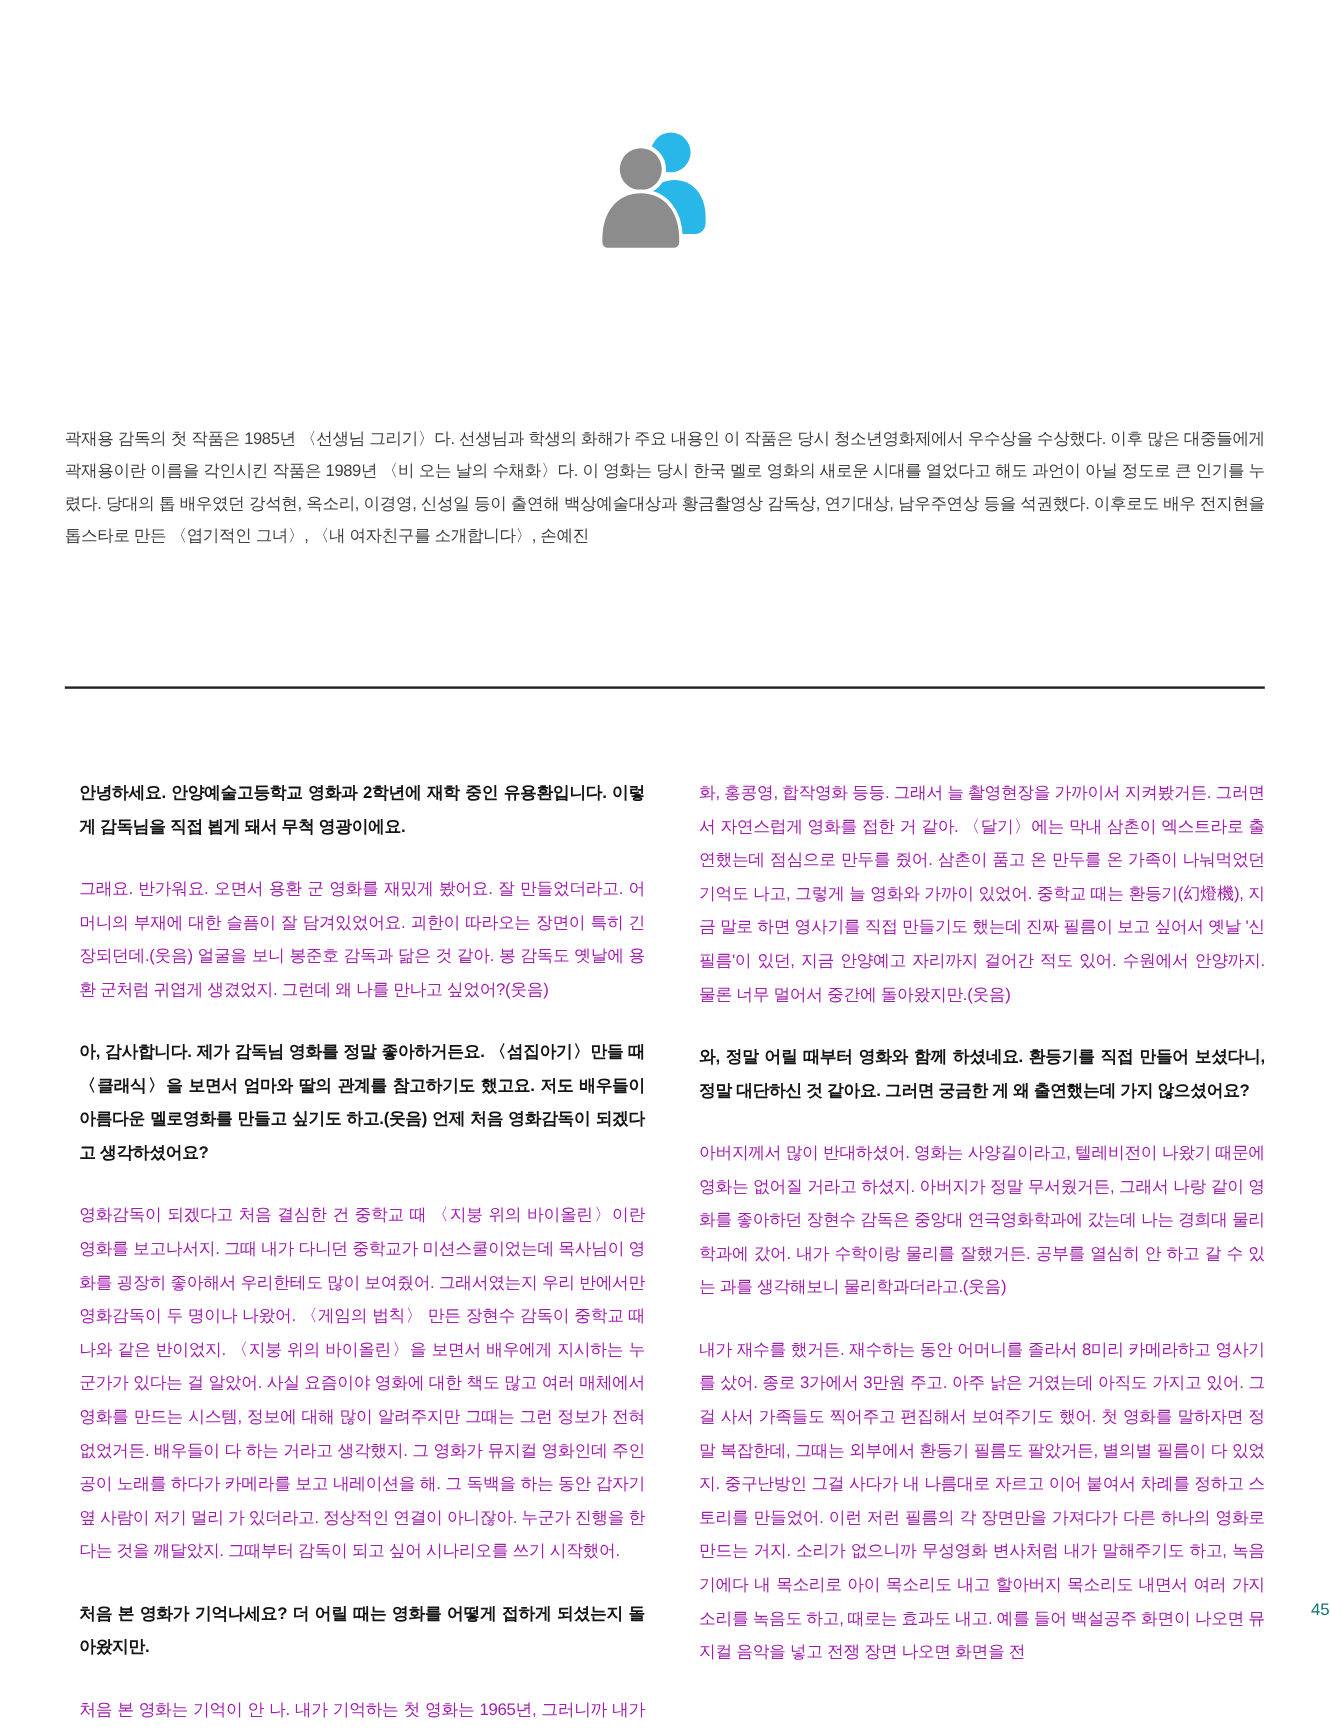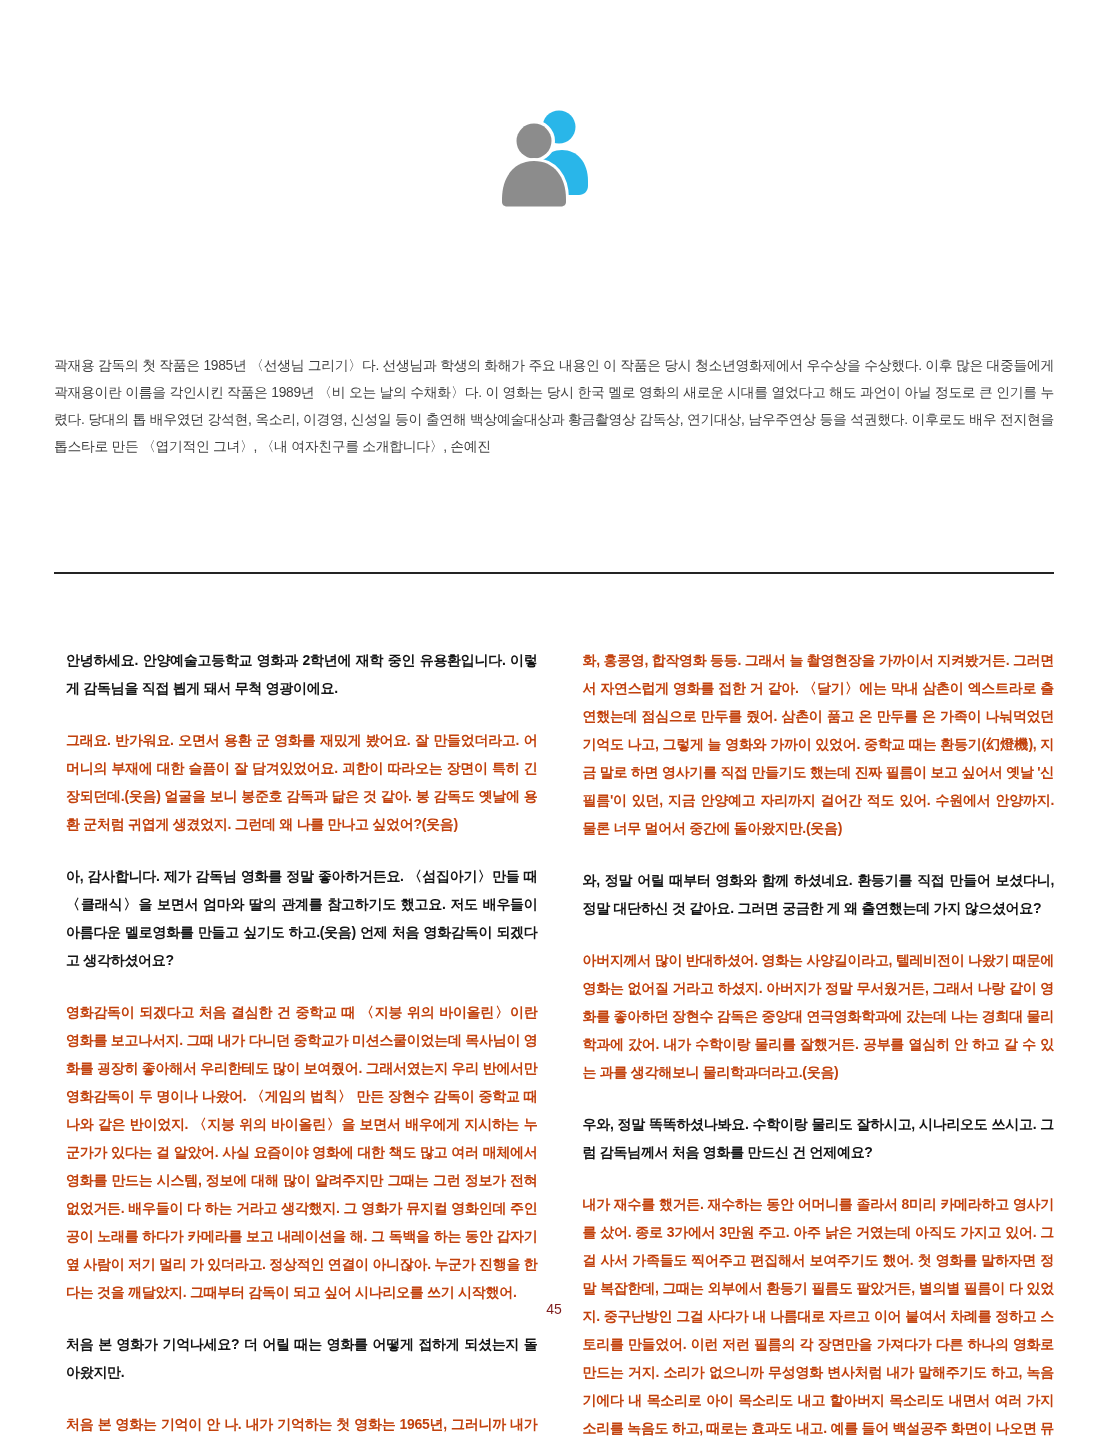--- a/index.html
+++ b/index.html
@@ -38,25 +38,25 @@
   .interview .col{flex:1;}
   .interview p{
     margin:0 0 24px 12px;
     font-size:14px;line-height:28px;
     text-align:justify;
     word-break:break-all;
     letter-spacing:-0.3px;
   }
   .interview p:last-child{margin-bottom:0;}
   .interview p.q{font-weight:bold;color:#141414;}
-  .interview p.a{font-weight:bold;color:#c2410c;}
+  .interview p.a{font-weight:normal;color:#a21caf;}
   .page-number{
-    position:absolute;top:1301px;left:0;width:100%;
-    text-align:center;
-    font-size:14px;color:#7f1d1d;
+    position:absolute;top:1333px;left:0;width:100%;
+    text-align:right;
+    font-size:14px;color:#0f766e;
   }
 </style>
 </head>
 <body>
 
 <div class="page">
 
   <div class="header-icon">
     <svg width="96" height="100" viewBox="0 0 96 100" xmlns="http://www.w3.org/2000/svg">
 
@@ -86,20 +86,19 @@
         <p class="a">그래요. 반가워요. 오면서 용환 군 영화를 재밌게 봤어요. 잘 만들었더라고. 어머니의 부재에 대한 슬픔이 잘 담겨있었어요. 괴한이 따라오는 장면이 특히 긴장되던데.(웃음) 얼굴을 보니 봉준호 감독과 닮은 것 같아. 봉 감독도 옛날에 용환 군처럼 귀엽게 생겼었지. 그런데 왜 나를 만나고 싶었어?(웃음)</p>
         <p class="q">아, 감사합니다. 제가 감독님 영화를 정말 좋아하거든요. 〈섬집아기〉만들 때 〈클래식〉을 보면서 엄마와 딸의 관계를 참고하기도 했고요. 저도 배우들이 아름다운 멜로영화를 만들고 싶기도 하고.(웃음) 언제 처음 영화감독이 되겠다고 생각하셨어요?</p>
         <p class="a">영화감독이 되겠다고 처음 결심한 건 중학교 때 〈지붕 위의 바이올린〉이란 영화를 보고나서지. 그때 내가 다니던 중학교가 미션스쿨이었는데 목사님이 영화를 굉장히 좋아해서 우리한테도 많이 보여줬어. 그래서였는지 우리 반에서만 영화감독이 두 명이나 나왔어. 〈게임의 법칙〉 만든 장현수 감독이 중학교 때 나와 같은 반이었지. 〈지붕 위의 바이올린〉을 보면서 배우에게 지시하는 누군가가 있다는 걸 알았어. 사실 요즘이야 영화에 대한 책도 많고 여러 매체에서 영화를 만드는 시스템, 정보에 대해 많이 알려주지만 그때는 그런 정보가 전혀 없었거든. 배우들이 다 하는 거라고 생각했지. 그 영화가 뮤지컬 영화인데 주인공이 노래를 하다가 카메라를 보고 내레이션을 해. 그 독백을 하는 동안 갑자기 옆 사람이 저기 멀리 가 있더라고. 정상적인 연결이 아니잖아. 누군가 진행을 한다는 것을 깨달았지. 그때부터 감독이 되고 싶어 시나리오를 쓰기 시작했어.</p>
         <p class="q">처음 본 영화가 기억나세요? 더 어릴 때는 영화를 어떻게 접하게 되셨는지 돌아왔지만.</p>
         <p class="a">처음 본 영화는 기억이 안 나. 내가 기억하는 첫 영화는 1965년, 그러니까 내가 다섯 살 때 〈달기〉라는 작품이야. 본 건 아니고, 촬영 현장이 기억이 나지. 그때 내가 수원 화서문 바로 앞에 살았거든. 수원성 일대로 영화 촬영을 정말 많이 왔어. 중국영화, 한국영</p>
       </div>
     <div class="col">
         <p class="a">화, 홍콩영, 합작영화 등등. 그래서 늘 촬영현장을 가까이서 지켜봤거든. 그러면서 자연스럽게 영화를 접한 거 같아. 〈달기〉에는 막내 삼촌이 엑스트라로 출연했는데 점심으로 만두를 줬어. 삼촌이 품고 온 만두를 온 가족이 나눠먹었던 기억도 나고, 그렇게 늘 영화와 가까이 있었어. 중학교 때는 환등기(幻燈機), 지금 말로 하면 영사기를 직접 만들기도 했는데 진짜 필름이 보고 싶어서 옛날 '신필름'이 있던, 지금 안양예고 자리까지 걸어간 적도 있어. 수원에서 안양까지. 물론 너무 멀어서 중간에 돌아왔지만.(웃음)</p>
         <p class="q">와, 정말 어릴 때부터 영화와 함께 하셨네요. 환등기를 직접 만들어 보셨다니, 정말 대단하신 것 같아요. 그러면 궁금한 게 왜 출연했는데 가지 않으셨어요?</p>
         <p class="a">아버지께서 많이 반대하셨어. 영화는 사양길이라고, 텔레비전이 나왔기 때문에 영화는 없어질 거라고 하셨지. 아버지가 정말 무서웠거든, 그래서 나랑 같이 영화를 좋아하던 장현수 감독은 중앙대 연극영화학과에 갔는데 나는 경희대 물리학과에 갔어. 내가 수학이랑 물리를 잘했거든. 공부를 열심히 안 하고 갈 수 있는 과를 생각해보니 물리학과더라고.(웃음)</p>
-        <p class="q">우와, 정말 똑똑하셨나봐요. 수학이랑 물리도 잘하시고, 시나리오도 쓰시고. 그럼 감독님께서 처음 영화를 만드신 건 언제예요?</p>
         <p class="a">내가 재수를 했거든. 재수하는 동안 어머니를 졸라서 8미리 카메라하고 영사기를 샀어. 종로 3가에서 3만원 주고. 아주 낡은 거였는데 아직도 가지고 있어. 그걸 사서 가족들도 찍어주고 편집해서 보여주기도 했어. 첫 영화를 말하자면 정말 복잡한데, 그때는 외부에서 환등기 필름도 팔았거든, 별의별 필름이 다 있었지. 중구난방인 그걸 사다가 내 나름대로 자르고 이어 붙여서 차례를 정하고 스토리를 만들었어. 이런 저런 필름의 각 장면만을 가져다가 다른 하나의 영화로 만드는 거지. 소리가 없으니까 무성영화 변사처럼 내가 말해주기도 하고, 녹음기에다 내 목소리로 아이 목소리도 내고 할아버지 목소리도 내면서 여러 가지 소리를 녹음도 하고, 때로는 효과도 내고. 예를 들어 백설공주 화면이 나오면 뮤지컬 음악을 넣고 전쟁 장면 나오면 화면을 전</p>
       </div>
   </section>
 
   <div class="page-number">45</div>
 
 </div>
 
 </body></html>

